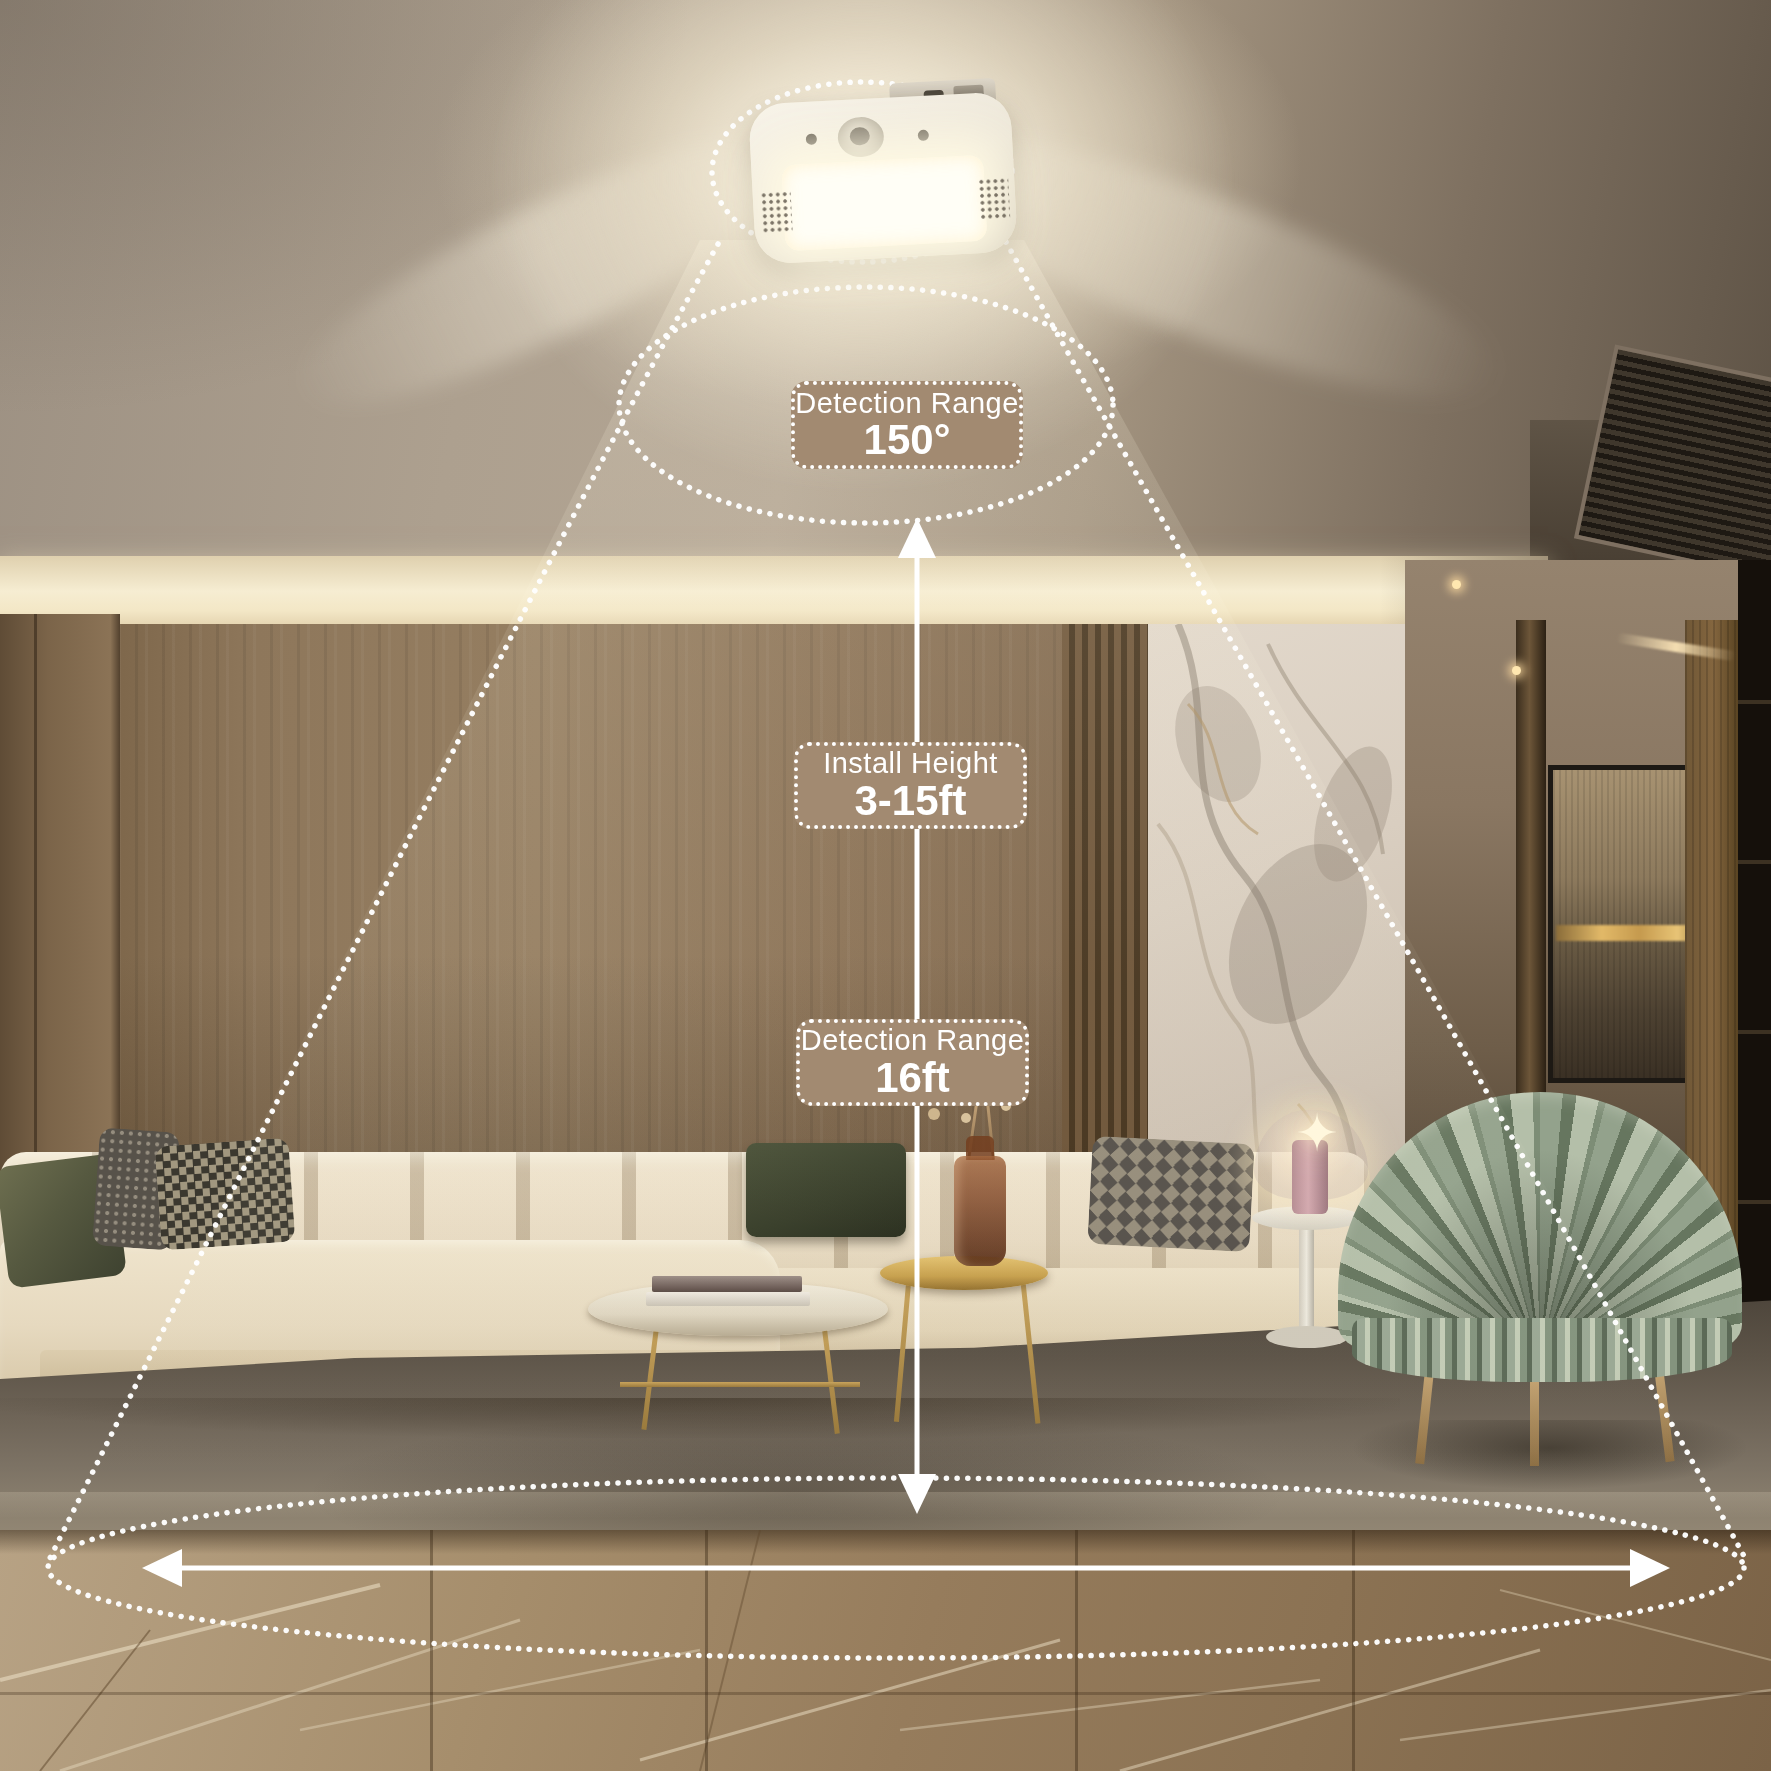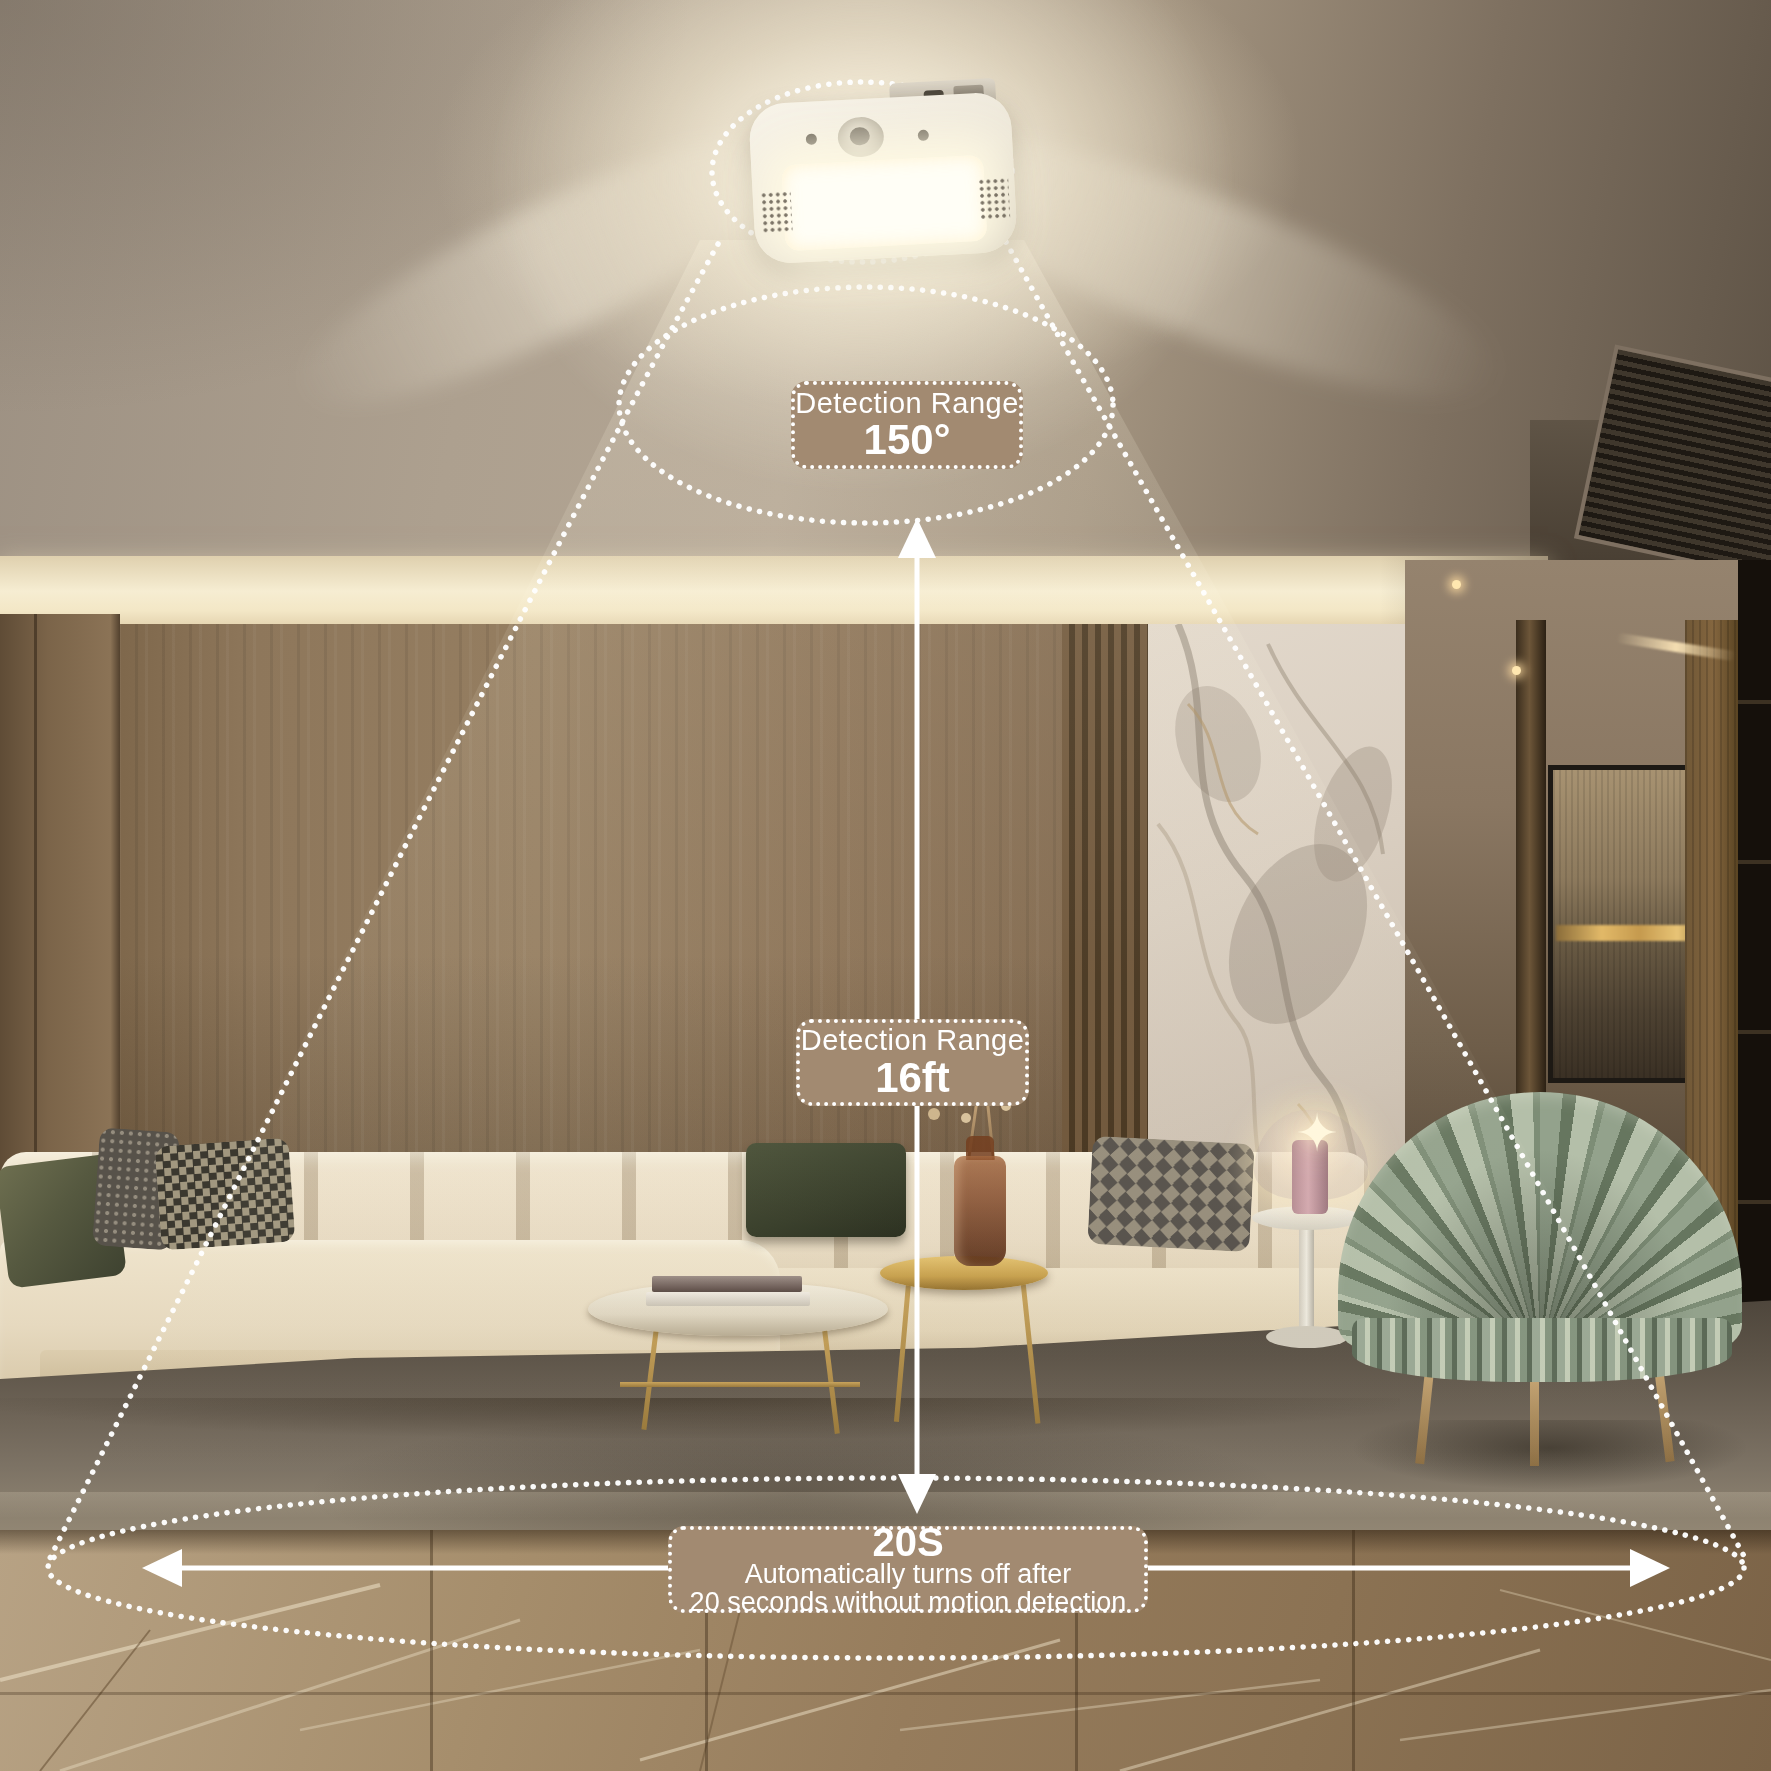--- a/index.html
+++ b/index.html
@@ -342,31 +342,30 @@
       <polygon points="142,1568 182,1549 182,1587"></polygon>
       <polygon points="1670,1568 1630,1549 1630,1587"></polygon>
     </g>
   </svg>
 
   <div class="callout" style="left:791px;top:381px;width:232px;height:88px">
     <div class="callout-title">Detection Range</div>
     <div class="callout-value">150°</div>
   </div>
 
+  <div class="callout" style="left:794px;top:742px;width:233px;height:87px">
+    <div class="callout-title">Install Height</div>
+    <div class="callout-value">3-15ft</div>
+  </div>
 
   <div class="callout" style="left:796px;top:1019px;width:233px;height:87px">
     <div class="callout-title">Detection Range</div>
     <div class="callout-value">16ft</div>
   </div>
 
-  <div class="callout" style="left:668px;top:1526px;width:480px;height:87px">
-    <div class="callout-headline">20S</div>
-    <div class="callout-line">Automatically turns off after</div>
-    <div class="callout-line">20 seconds without motion detection</div>
-  </div>
 
   <div class="abs fixture">
     <div class="fixture-module">
       <div class="fixture-port"></div>
       <div class="fixture-switch"></div>
     </div>
     <div class="fixture-body">
       <div class="pir-dome">
         <div class="pir-inner"></div>
       </div>

